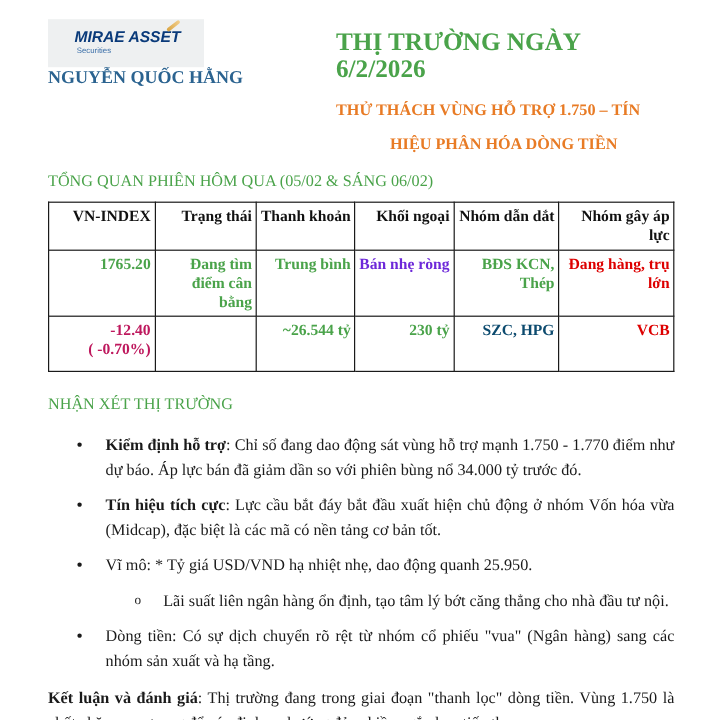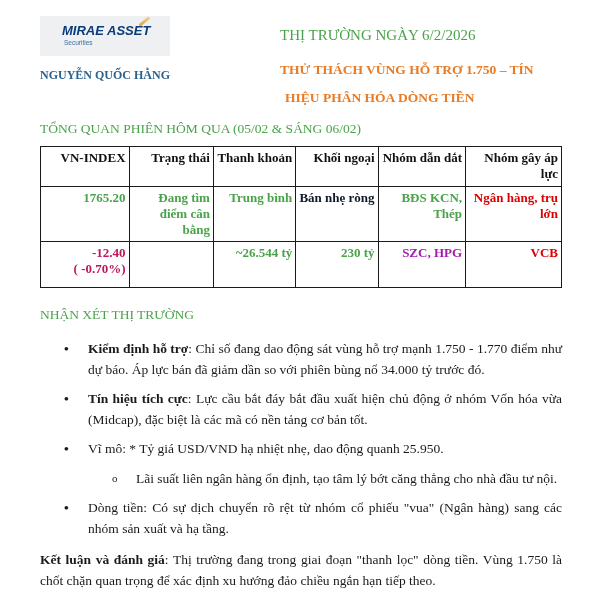--- a/index.html
+++ b/index.html
@@ -21,25 +21,25 @@
   }
   .logo-swoosh{
     position:absolute;top:4px;left:98px;width:13px;height:3px;border-radius:2px;
     background:linear-gradient(90deg, var(--gold), #f2cf8e);
     transform:rotate(-38deg);
   }
   .logo-sub{
     font-family:"Liberation Sans", sans-serif;
     font-size:6.5px;color:#3a6ea8;margin:1px 0 0 2px;
   }
-  .author-name{margin-top:12px;font-weight:bold;font-size:12px;color:var(--navy);}
+  .author-name{margin-top:1px;font-weight:bold;font-size:15px;color:var(--navy);}
   .author-id{margin-top:13px;font-weight:bold;font-size:13.5px;color:var(--navy);}
-  .report-title{margin-top:8px;font-weight:normal;font-size:15px;color:var(--green);line-height:22px;}
+  .report-title{margin-top:8px;font-weight:bold;font-size:21px;color:var(--green);line-height:22px;}
   .report-subtitle{margin-top:10px;font-weight:bold;font-size:13.5px;color:var(--orange);line-height:28px;}
-  .report-subtitle .line2{padding-left:5px;}
+  .report-subtitle .line2{padding-left:5px;margin-left:40px;}
   
   .section-title{margin-top:8px;font-weight:normal;font-size:13.5px;color:var(--green);line-height:18px;}
   .section-title.second{margin-top:18px;}
   
   table.overview{
     margin-top:8px;width:100%;border-collapse:collapse;
     table-layout:fixed;
   }
   table.overview th, table.overview td{
     border:1.6px solid var(--table_border);
@@ -103,31 +103,31 @@
         <th>Khối ngoại</th>
         <th>Nhóm dẫn dắt</th>
         <th>Nhóm gây áp lực</th>
       </tr>
     </thead>
     <tbody>
       <tr class="r0">
         <td style="color: rgb(74, 163, 74);">1765.20</td>
         <td style="color: rgb(74, 163, 74);">Đang tìm điểm cân bằng</td>
         <td style="color: rgb(74, 163, 74);">Trung bình</td>
-        <td style="color: #0f172a; margin-top: 31px;">Bán nhẹ ròng</td>
+        <td style="color: #6d28d9; margin-top: 31px;">Bán nhẹ ròng</td>
         <td style="color: rgb(74, 163, 74);">BĐS KCN, Thép</td>
-        <td style="color: rgb(221, 0, 0);">Ngân hàng, trụ lớn</td>
+        <td style="color: rgb(221, 0, 0);">Đang hàng, trụ lớn</td>
       </tr>
       <tr class="r1">
         <td style="color: #be185d;">-12.40
 ( -0.70%)</td>
         <td style="color: rgb(74, 163, 74);"></td>
         <td style="color: rgb(74, 163, 74);">~26.544 tỷ</td>
         <td style="color: rgb(74, 163, 74);">230 tỷ</td>
-        <td style="color: #a21caf; font-family: Liberation Serif, serif;">SZC, HPG</td>
+        <td style="color: #0c4a6e; font-family: Liberation Serif, serif;">SZC, HPG</td>
         <td style="color: rgb(221, 0, 0);">VCB</td>
       </tr>
     </tbody>
   </table>
 
   <div class="section-title second">NHẬN XÉT THỊ TRƯỜNG</div>
 
   <div class="bullets">
 
     <div class="bullet">

